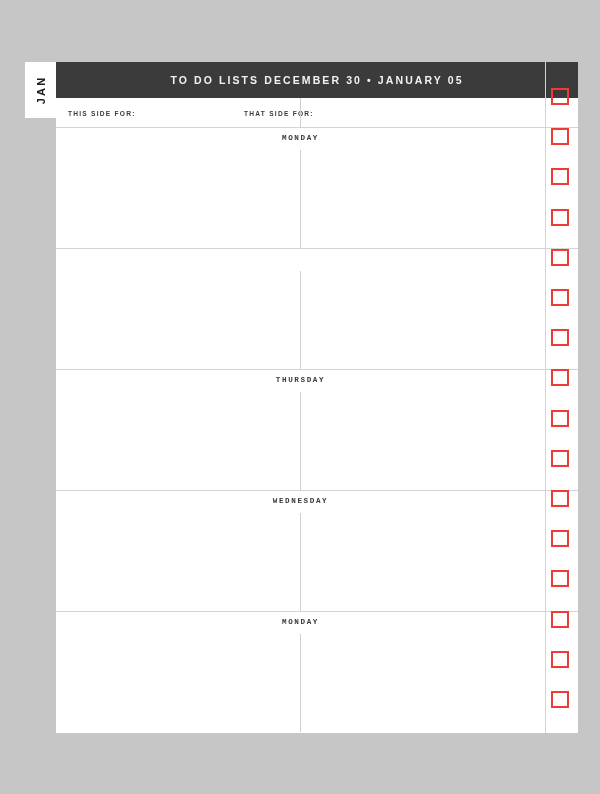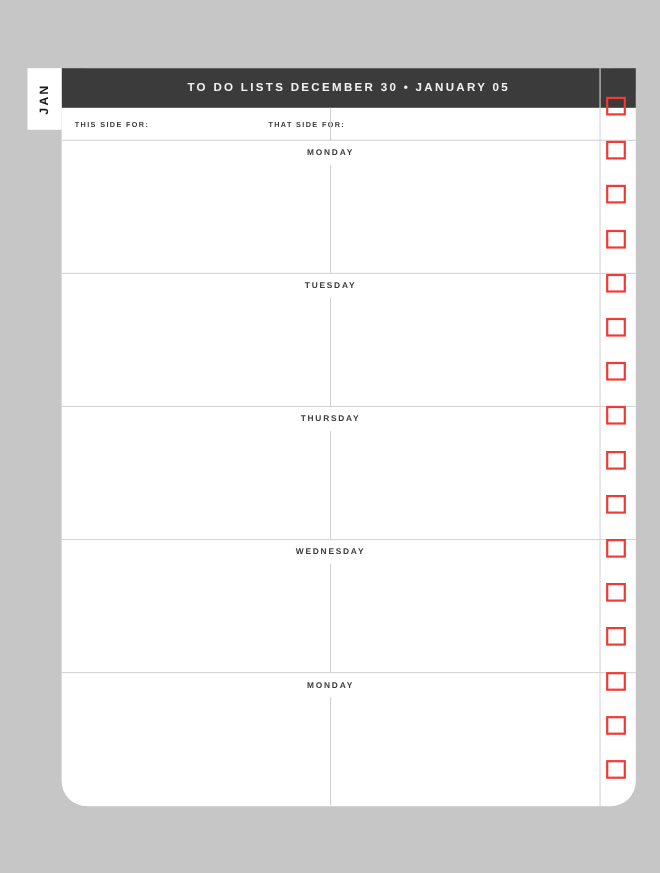--- a/index.html
+++ b/index.html
@@ -17,21 +17,20 @@
 
   
   #planner-page {
     position: absolute;
     left: 56px;
     top: 62px;
     width: 522px;
     height: 671px;
     background: #ffffff;
     box-sizing: border-box;
-    border-radius: 23px;
   }
 
   
   #month-tab {
     position: absolute;
     left: 25px;
     top: 62px;
     width: 31px;
     height: 56px;
     background: #ffffff;
@@ -117,20 +116,21 @@
     left: 0;
     top: 66px;
     width: 522px;
     height: 605px;
   }
   .day-row {
     position: relative;
     height: 121px;
     box-sizing: border-box;
     border-bottom: 1px solid #d4d4d4;
+    font-family: Liberation Mono, monospace;
   }
   .day-row:last-child { border-bottom: none; }
 
   .day-label {
     position: absolute;
     top: 6px;
     left: 0;
     width: 489px;
     text-align: center;
     font-size: 7.6px;
@@ -188,21 +188,20 @@
   </div>
 
   <div id="rows-area">
       <div class="day-row">
         <div class="day-label">MONDAY</div>
         <div class="row-divider"></div>
         <div style="position: absolute; left: 0px; top: 22px; width: 244px; height: 98px;"></div>
         <div style="position: absolute; left: 245px; top: 22px; width: 244px; height: 98px;"></div>
       </div>
       <div class="day-row">
-        <div class="day-label">TUESDAY</div>
         <div class="row-divider"></div>
         <div style="position: absolute; left: 0px; top: 22px; width: 244px; height: 98px;"></div>
         <div style="position: absolute; left: 245px; top: 22px; width: 244px; height: 98px;"></div>
       </div>
       <div class="day-row">
         <div class="day-label">THURSDAY</div>
         <div class="row-divider"></div>
         <div style="position: absolute; left: 0px; top: 22px; width: 244px; height: 98px;"></div>
         <div style="position: absolute; left: 245px; top: 22px; width: 244px; height: 98px;"></div>
       </div>

